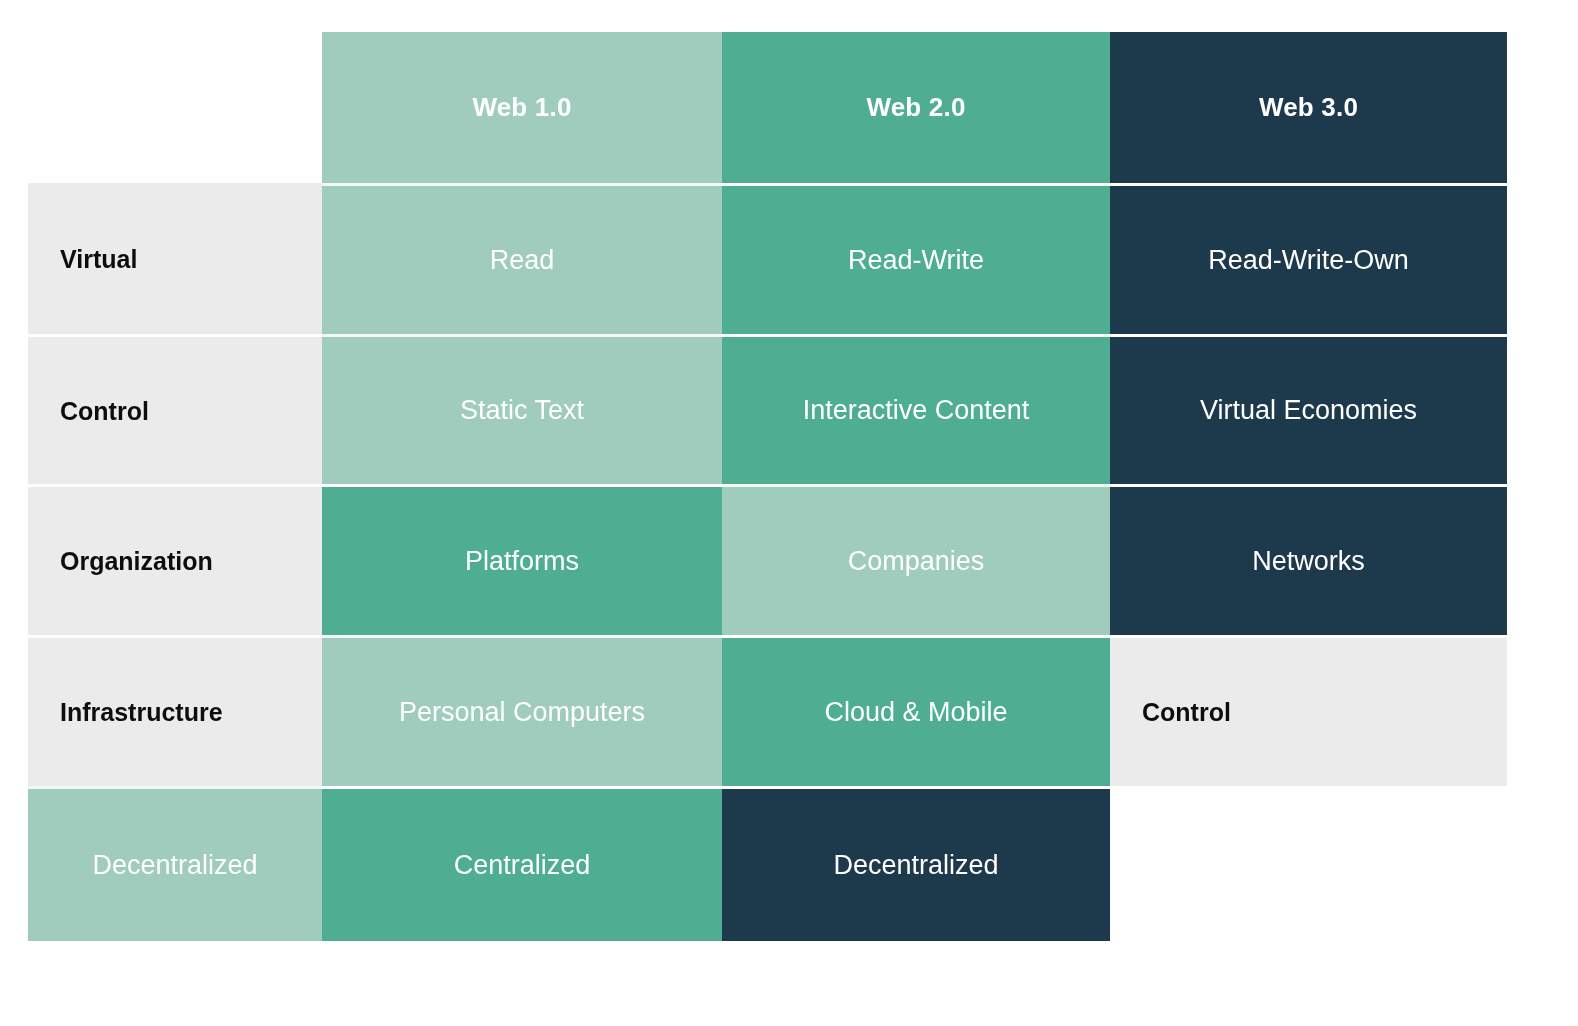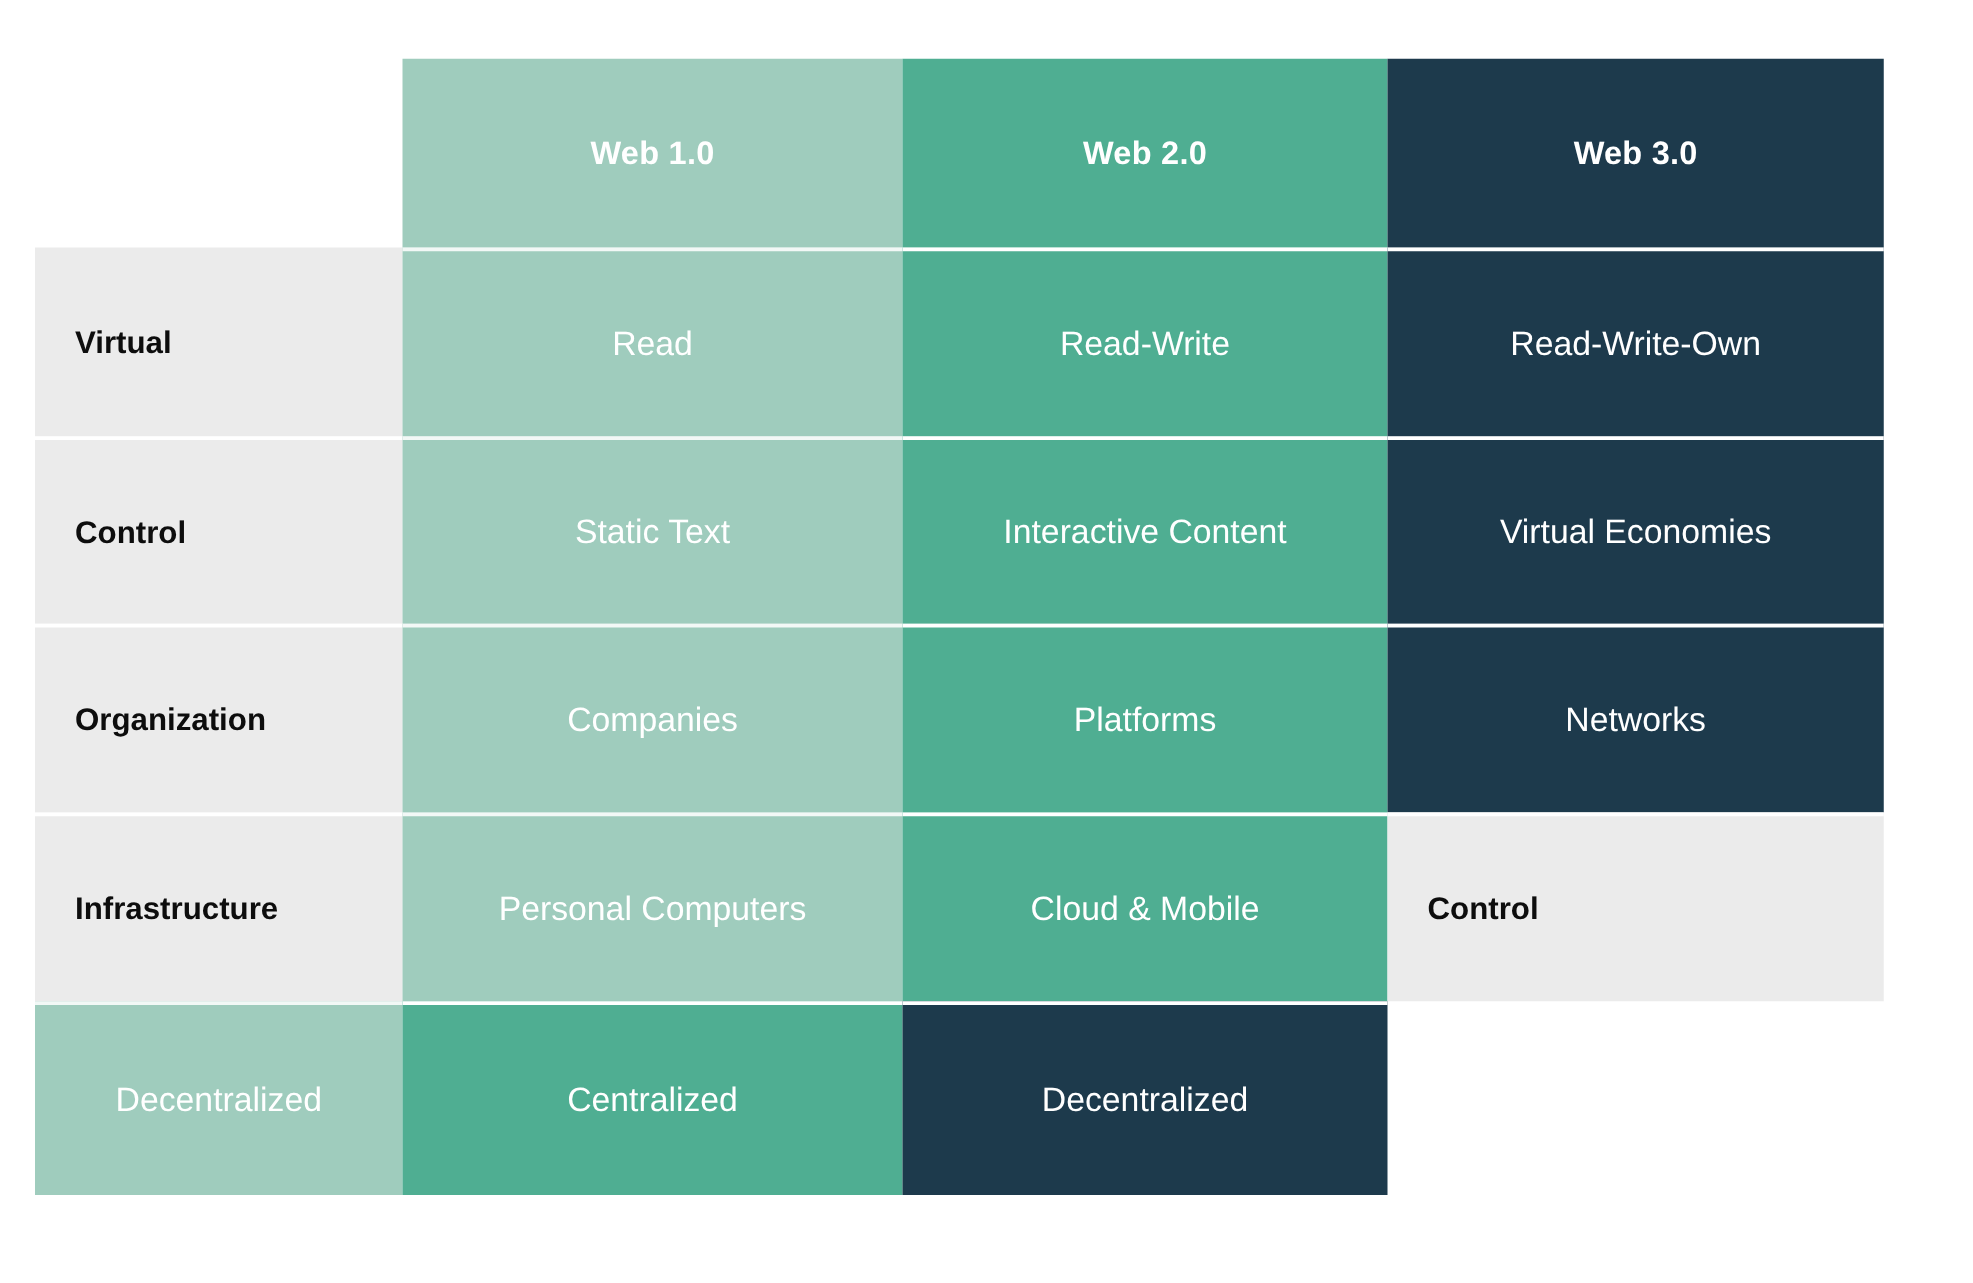--- a/index.html
+++ b/index.html
@@ -11,21 +11,21 @@
     width: 1578px;
     height: 1026px;
     font-family: "Liberation Sans", sans-serif;
     overflow: hidden;
     position: relative;
   }
 
   #comparison-table {
     position: absolute;
     left: 28px;
-    top: 47px;
+    top: 32px;
     width: 1479px;
     height: 909px;
     display: grid;
     grid-template-columns: 294px 400px 388px 397px;
     grid-template-rows: 151px 151px 150px 151px 151px 155px;
   }
 
   .cell {
     box-sizing: border-box;
     display: flex;
@@ -97,22 +97,22 @@
   <div class="cell data-cell col-1">Read</div>
   <div class="cell data-cell col-2">Read-Write</div>
   <div class="cell data-cell col-3">Read-Write-Own</div>
 
   <div class="cell row-label">Control</div>
   <div class="cell data-cell col-1">Static Text</div>
   <div class="cell data-cell col-2">Interactive Content</div>
   <div class="cell data-cell col-3">Virtual Economies</div>
 
   <div class="cell row-label">Organization</div>
+  <div class="cell data-cell col-2">Platforms</div>
   <div class="cell data-cell col-1">Companies</div>
-  <div class="cell data-cell col-2">Platforms</div>
   <div class="cell data-cell col-3">Networks</div>
 
   <div class="cell row-label">Infrastructure</div>
   <div class="cell data-cell col-1">Personal Computers</div>
   <div class="cell data-cell col-2">Cloud &amp; Mobile</div>
 
   <div class="cell row-label">Control</div>
   <div class="cell data-cell col-1">Decentralized</div>
   <div class="cell data-cell col-2">Centralized</div>
   <div class="cell data-cell col-3">Decentralized</div>

